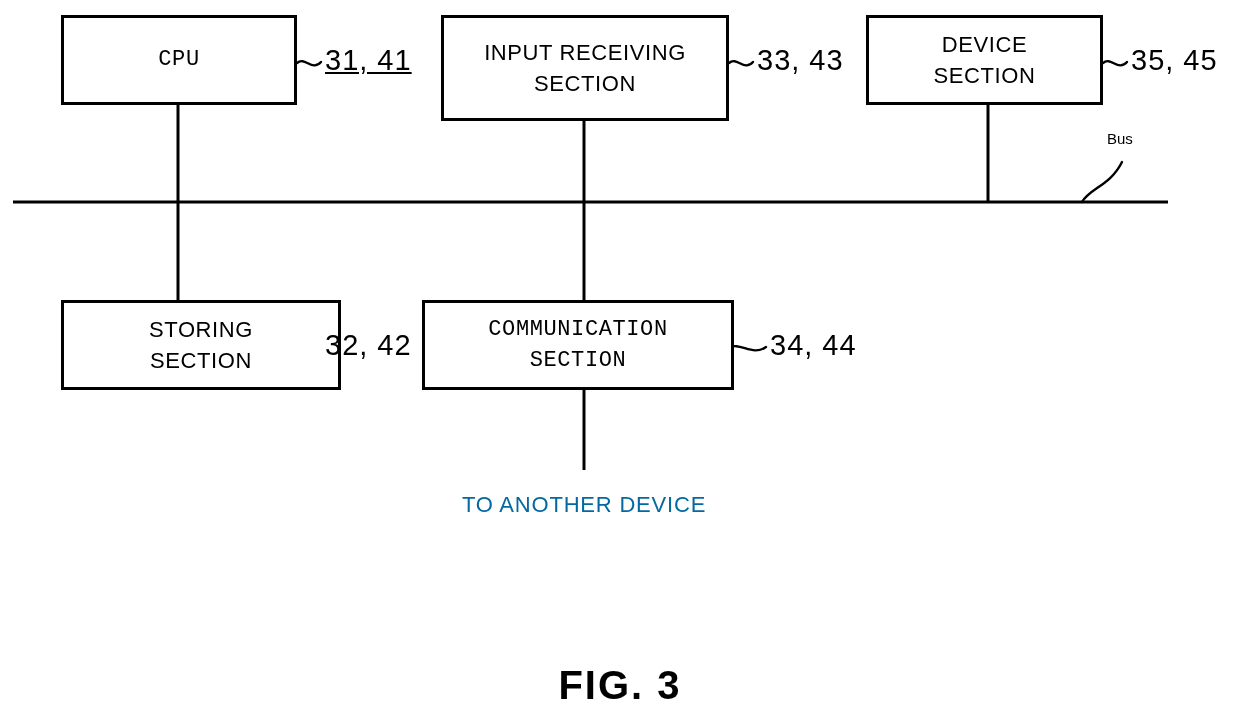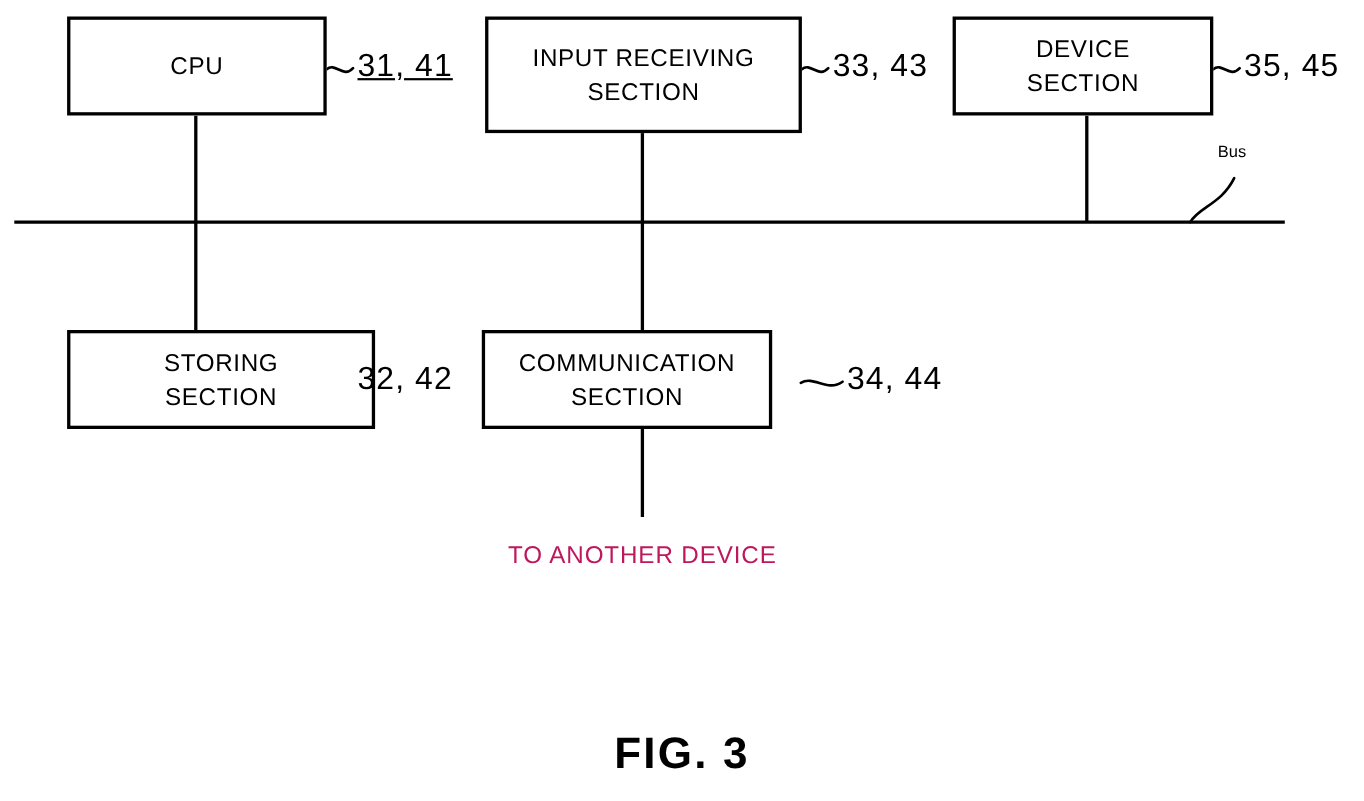--- a/index.html
+++ b/index.html
@@ -50,21 +50,21 @@
   .bus-label {
     position: absolute;
     font-size: 15px;
     color: #000000;
     white-space: nowrap;
   }
   .flow-caption {
     position: absolute;
     font-size: 22px;
     letter-spacing: 0.8px;
-    color: #be185d;
+    color: #0369a1;
     white-space: nowrap;
   }
   .fig-caption {
     position: absolute;
     font-size: 40px;
     font-weight: bold;
     letter-spacing: 2px;
     color: #000000;
     white-space: nowrap;
   }
@@ -88,40 +88,40 @@
 
     <path d="M 297 63 C 305 56, 312 72, 321 62" fill="none" stroke="#000000" stroke-width="2.4" stroke-linecap="round"></path>
     <path d="M 729 63 C 737 56, 744 72, 753 62" fill="none" stroke="#000000" stroke-width="2.4" stroke-linecap="round"></path>
     <path d="M 1103 63 C 1111 56, 1118 72, 1127 62" fill="none" stroke="#000000" stroke-width="2.4" stroke-linecap="round"></path>
     <path d="M 297 348 C 305 341, 312 357, 321 347" fill="none" stroke="#000000" stroke-width="2.4" stroke-linecap="round"></path>
     <path d="M 728 348 C 740 341, 752 357, 766 347" fill="none" stroke="#000000" stroke-width="2.4" stroke-linecap="round"></path>
 
     <path d="M 1082 202 C 1090 188, 1110 186, 1122 162" fill="none" stroke="#000000" stroke-width="2.4" stroke-linecap="round"></path>
   </svg>
 
-  <div class="node-box" style="left:61px; top:15px; width:236px; height:90px;">
+  <div class="node-box" style="left:61px; top:15px; width:236px; height:90px;font-family:Liberation Mono, monospace;">
     <span>CPU</span>
   </div>
 
   <div class="node-box" style="left:441px; top:15px; width:288px; height:106px;">
     <span>INPUT RECEIVING
 SECTION</span>
   </div>
 
   <div class="node-box" style="left:866px; top:15px; width:237px; height:90px;">
     <span>DEVICE
 SECTION</span>
   </div>
 
   <div class="node-box" style="left:61px; top:300px; width:280px; height:90px;">
     <span>STORING
 SECTION</span>
   </div>
 
-  <div class="node-box" style="left:438px; top:300px; width:264px; height:90px;">
+  <div class="node-box" style="left:422px; top:300px; width:312px; height:90px;font-family:Liberation Mono, monospace;">
     <span>COMMUNICATION
 SECTION</span>
   </div>
 
   <div class="ref-label" style="left:325px; top:44px;text-decoration:underline;">31, 41</div>
   <div class="ref-label" style="left:757px; top:44px;">33, 43</div>
   <div class="ref-label" style="left:1131px; top:44px;">35, 45</div>
   <div class="ref-label" style="left:325px; top:329px;">32, 42</div>
   <div class="ref-label" style="left:770px; top:329px;">34, 44</div>
 

